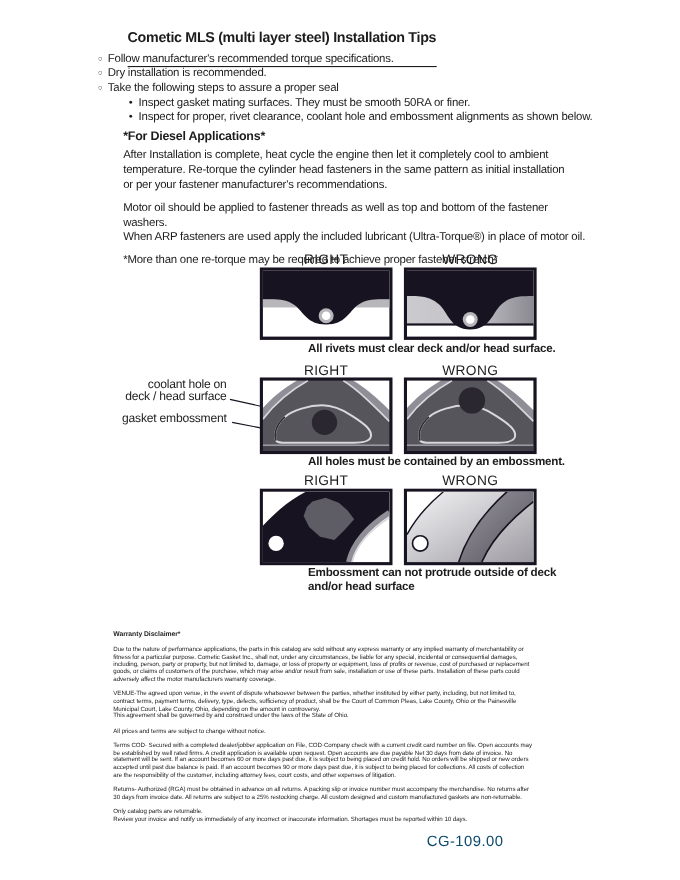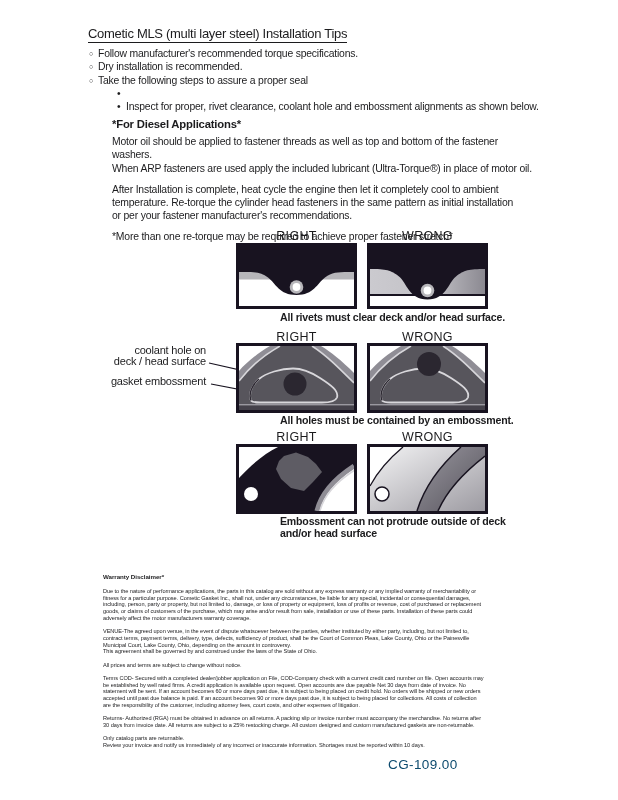--- a/index.html
+++ b/index.html
@@ -2,22 +2,22 @@
 <html><head>
 <meta charset="utf-8">
 <style>
   html,body{margin:0;padding:0;background:#ffffff;}
   .page{
     position:relative;width:618px;height:800px;background:#ffffff;
     font-family:"Liberation Sans",sans-serif;color:#1c1c1e;overflow:hidden;
   }
   .abs{position:absolute;}
   .title{
-    left:88px;top:26px;font-size:13px;font-weight:normal;letter-spacing:-0.3px;
-    border-bottom:1.8px solid #1c1c1e;padding-bottom:1px;white-space:nowrap;
+    left:116px;top:26px;font-size:13px;font-weight:bold;letter-spacing:-0.3px;
+    border-bottom:1.8px solid #1c1c1e;padding-bottom:19px;white-space:nowrap;
   }
   .bullets{left:89px;top:47px;font-size:10.4px;letter-spacing:-0.2px;line-height:13.3px;}
   .b-item{display:flex;align-items:flex-start;}
   .b-item.lvl2{padding-left:28px;}
   .b-marker{flex:none;width:9px;line-height:13.3px;}
   .b-marker.m1{font-size:7px;}
   .b-marker.m2{font-size:10.4px;}
   .diesel{left:112px;top:118px;width:420px;font-size:10.4px;letter-spacing:-0.2px;line-height:13.2px;}
   .diesel .heading{font-size:11.3px;font-weight:bold;margin:0 0 4px 0;}
   .diesel p{margin:0 0 8px 0;white-space:pre-line;}
@@ -44,34 +44,35 @@
     <div class="b-item lvl1">
       <span class="b-marker m1">○</span>
       <span>Dry installation is recommended.</span>
     </div>
     <div class="b-item lvl1">
       <span class="b-marker m1">○</span>
       <span>Take the following steps to assure a proper seal</span>
     </div>
     <div class="b-item lvl2">
       <span class="b-marker m2">•</span>
+      <span>Inspect gasket mating surfaces.  They must be smooth 50RA or finer.</span>
     </div>
     <div class="b-item lvl2">
       <span class="b-marker m2">•</span>
       <span>Inspect for proper, rivet clearance, coolant hole and embossment alignments as shown below.</span>
     </div>
   </div>
 
   <div class="abs diesel">
     <div class="heading">*For Diesel Applications*</div>
-    <p>Motor oil should be applied to fastener threads as well as top and bottom of the fastener washers.
-When ARP fasteners are used apply the included lubricant (Ultra-Torque®) in place of motor oil.</p>
     <p>After Installation is complete, heat cycle the engine then let it completely cool to ambient
 temperature. Re-torque the cylinder head fasteners in the same pattern as initial installation
 or per your fastener manufacturer's recommendations.</p>
+    <p>Motor oil should be applied to fastener threads as well as top and bottom of the fastener washers.
+When ARP fasteners are used apply the included lubricant (Ultra-Torque®) in place of motor oil.</p>
     <p>*More than one re-torque may be required to achieve proper fastener stretch*</p>
   </div>
 
   <div class="abs dg-label" style="left:236px;top:229px">RIGHT</div>
   <div class="abs dg-label" style="left:367px;top:229px">WRONG</div>
 
   <svg class="abs" style="left:236px;top:243px" width="121" height="66" viewBox="0 0 121 66">
     <rect x="1.5" y="1.5" width="118" height="63" fill="#ffffff" stroke="#181320" stroke-width="3"></rect>
     <rect x="3" y="29" width="115" height="7.5" fill="#b7b6ba"></rect>
     <path d="M3,3 H118 V29 C103,29 97,28.5 89,34.5 C81,40.5 78,52 60.5,52 C43,52 40,40.5 32,34.5 C24,28.5 18,29 3,29 Z" fill="#181320"></path>

